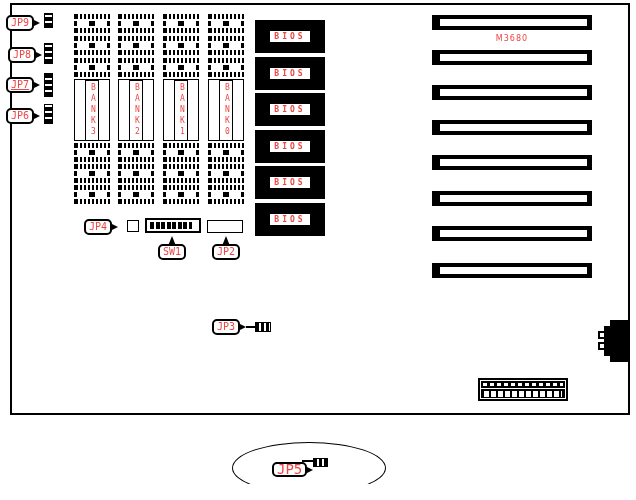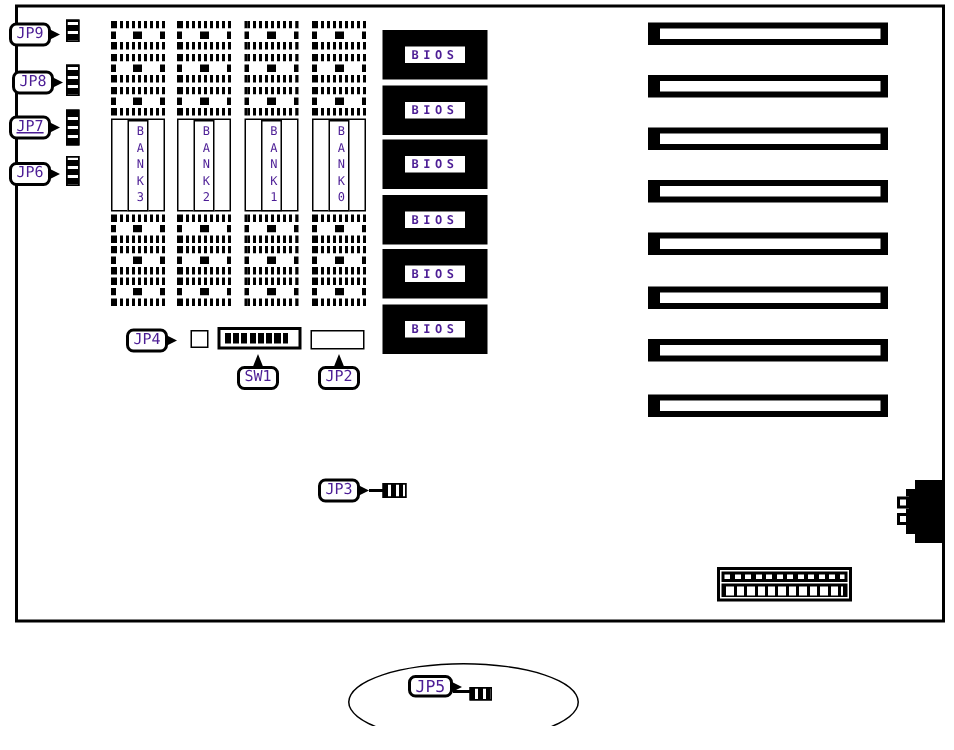--- a/index.html
+++ b/index.html
@@ -1,18 +1,18 @@
 <!DOCTYPE html>
 <html><head>
 <meta charset="utf-8">
 <style>
   * { box-sizing: border-box; margin: 0; padding: 0; }
   html,body { background:#fff; }
   .stage { position:relative; width:636px; height:484px; background:#fff; overflow:hidden;
-           font-family:"DejaVu Sans Mono", monospace; color:#4c1d95; }
+           font-family:"DejaVu Sans Mono", monospace; color:#ef4444; }
 
   
   .board { position:absolute; left:10px; top:3px; width:620px; height:412px;
            border:2px solid #000; background:#fff; }
 
   
   .co { position:absolute; background:#fff; border:2px solid #000; border-radius:5px;
         font:10px "DejaVu Sans Mono", monospace; line-height:12px; padding:0 3px;
         white-space:nowrap; z-index:5; }
   .co.r::after { content:""; position:absolute; right:-8px; top:50%; margin-top:-4px;
@@ -307,20 +307,21 @@
   <div class="bios" style="top:166px;">
       <span>BIOS</span>
     </div>
   <div class="bios" style="top:203px;">
       <span>BIOS</span>
     </div>
 
   <div class="slot" style="top:15px;">
       <i></i>
     </div>
+  <div class="model">M3680</div>
   <div class="slot" style="top:50px;">
       <i></i>
     </div>
   <div class="slot" style="top:85px;">
       <i></i>
     </div>
   <div class="slot" style="top:120px;">
       <i></i>
     </div>
   <div class="slot" style="top:155px;">
@@ -359,17 +360,17 @@
   <div class="phdr">
     <div class="row1">
         <i></i>
       </div>
     <div class="row2">
         <i></i>
       </div>
   </div>
 
   <div class="ellipse"></div>
-  <div class="co r" style="left:272px;top:450px;font-size:11px;line-height:11px;">JP5</div>
+  <div class="co r" style="left:272px;top:462px;font-size:14px;line-height:11px;">JP5</div>
   <div class="wire" style="left:302px;top:460px;width:12px;height:2px;"></div>
   <div class="hblk" style="left:313px;top:458px;width:15px;height:9px;"></div>
 
 </div>
 
 </body></html>

